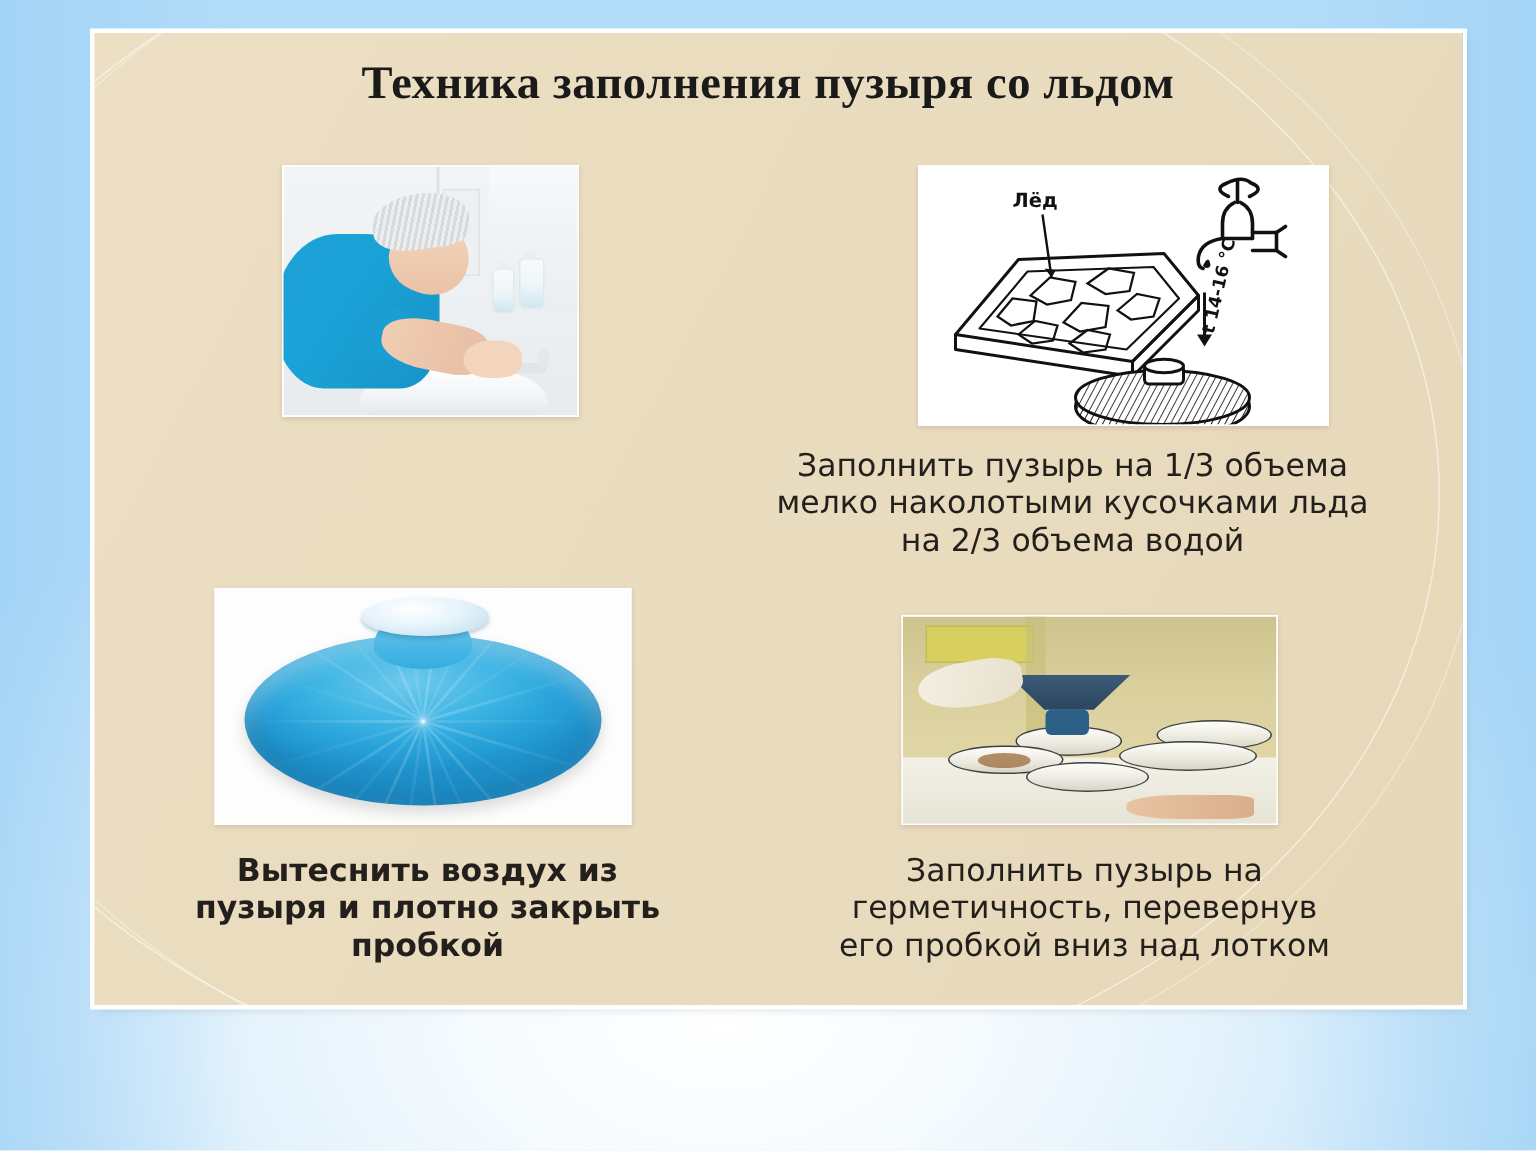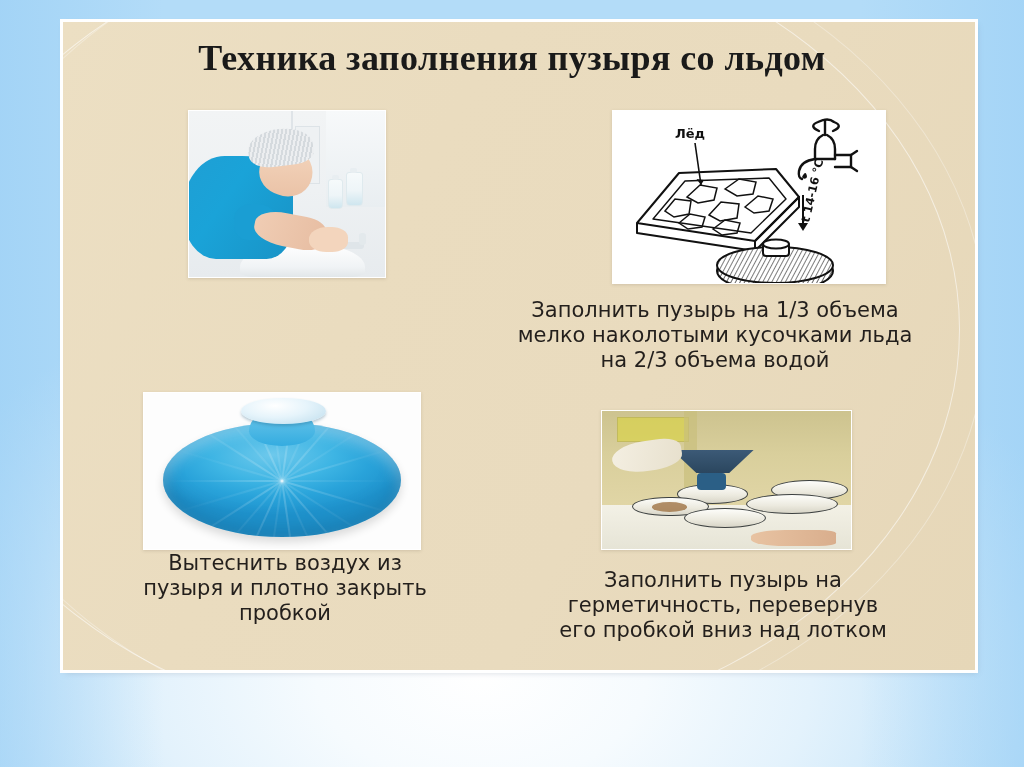--- a/index.html
+++ b/index.html
@@ -52,21 +52,21 @@
   .deco-2 { left: -128px; top: -108px; width: 1050px; height: 828px; border-color: rgba(255,255,255,.32); }
 
   
   #title {
     position: absolute;
     left: 0; right: 0;
     top: 37px;
     text-align: center;
     font-family: "Liberation Serif", "DejaVu Serif", serif;
     font-weight: bold;
-    font-size: 36px;
+    font-size: 31px;
     letter-spacing: .4px;
     color: #1a1a1a;
     z-index: 4;
   }
 
   
   .cell { position: absolute; z-index: 3; }
 
   .photo-frame {
     position: relative;
@@ -172,21 +172,21 @@
   .lk-basin.b2{ left:30%; top:53%; width:28%;}
   .lk-basin.b3{ left:33%; top:70%; width:32%;}
   .lk-basin.b4{ left:58%; top:60%; width:36%;}
   .lk-basin.b5{ left:68%; top:50%; width:30%;}
   .lk-spill{ position:absolute; left:20%; top:66%; width:14%; height:7%;
      background:#9a6b3a; border-radius:50%; opacity:.75;}
 
   
   #caption-1 { position:absolute; left:120px; top:285px; width:330px; z-index:3; }
   #caption-2 { position:absolute; left:480px; top:298px; width:470px; z-index:3; }
-  #caption-3 { position:absolute; left: 90px; top:551px; width:390px; z-index:3; }
+  #caption-3 { position:absolute; left: 90px; top:568px; width:390px; z-index:3;font-weight:bold; }
   #caption-4 { position:absolute; left:508px; top:568px; width:430px; z-index:3; }
 </style>
 </head>
 <body>
 
 <div id="slide">
 
   <div id="panel">
     <div class="deco-ellipse deco-1"></div>
     <div class="deco-ellipse deco-2"></div>

